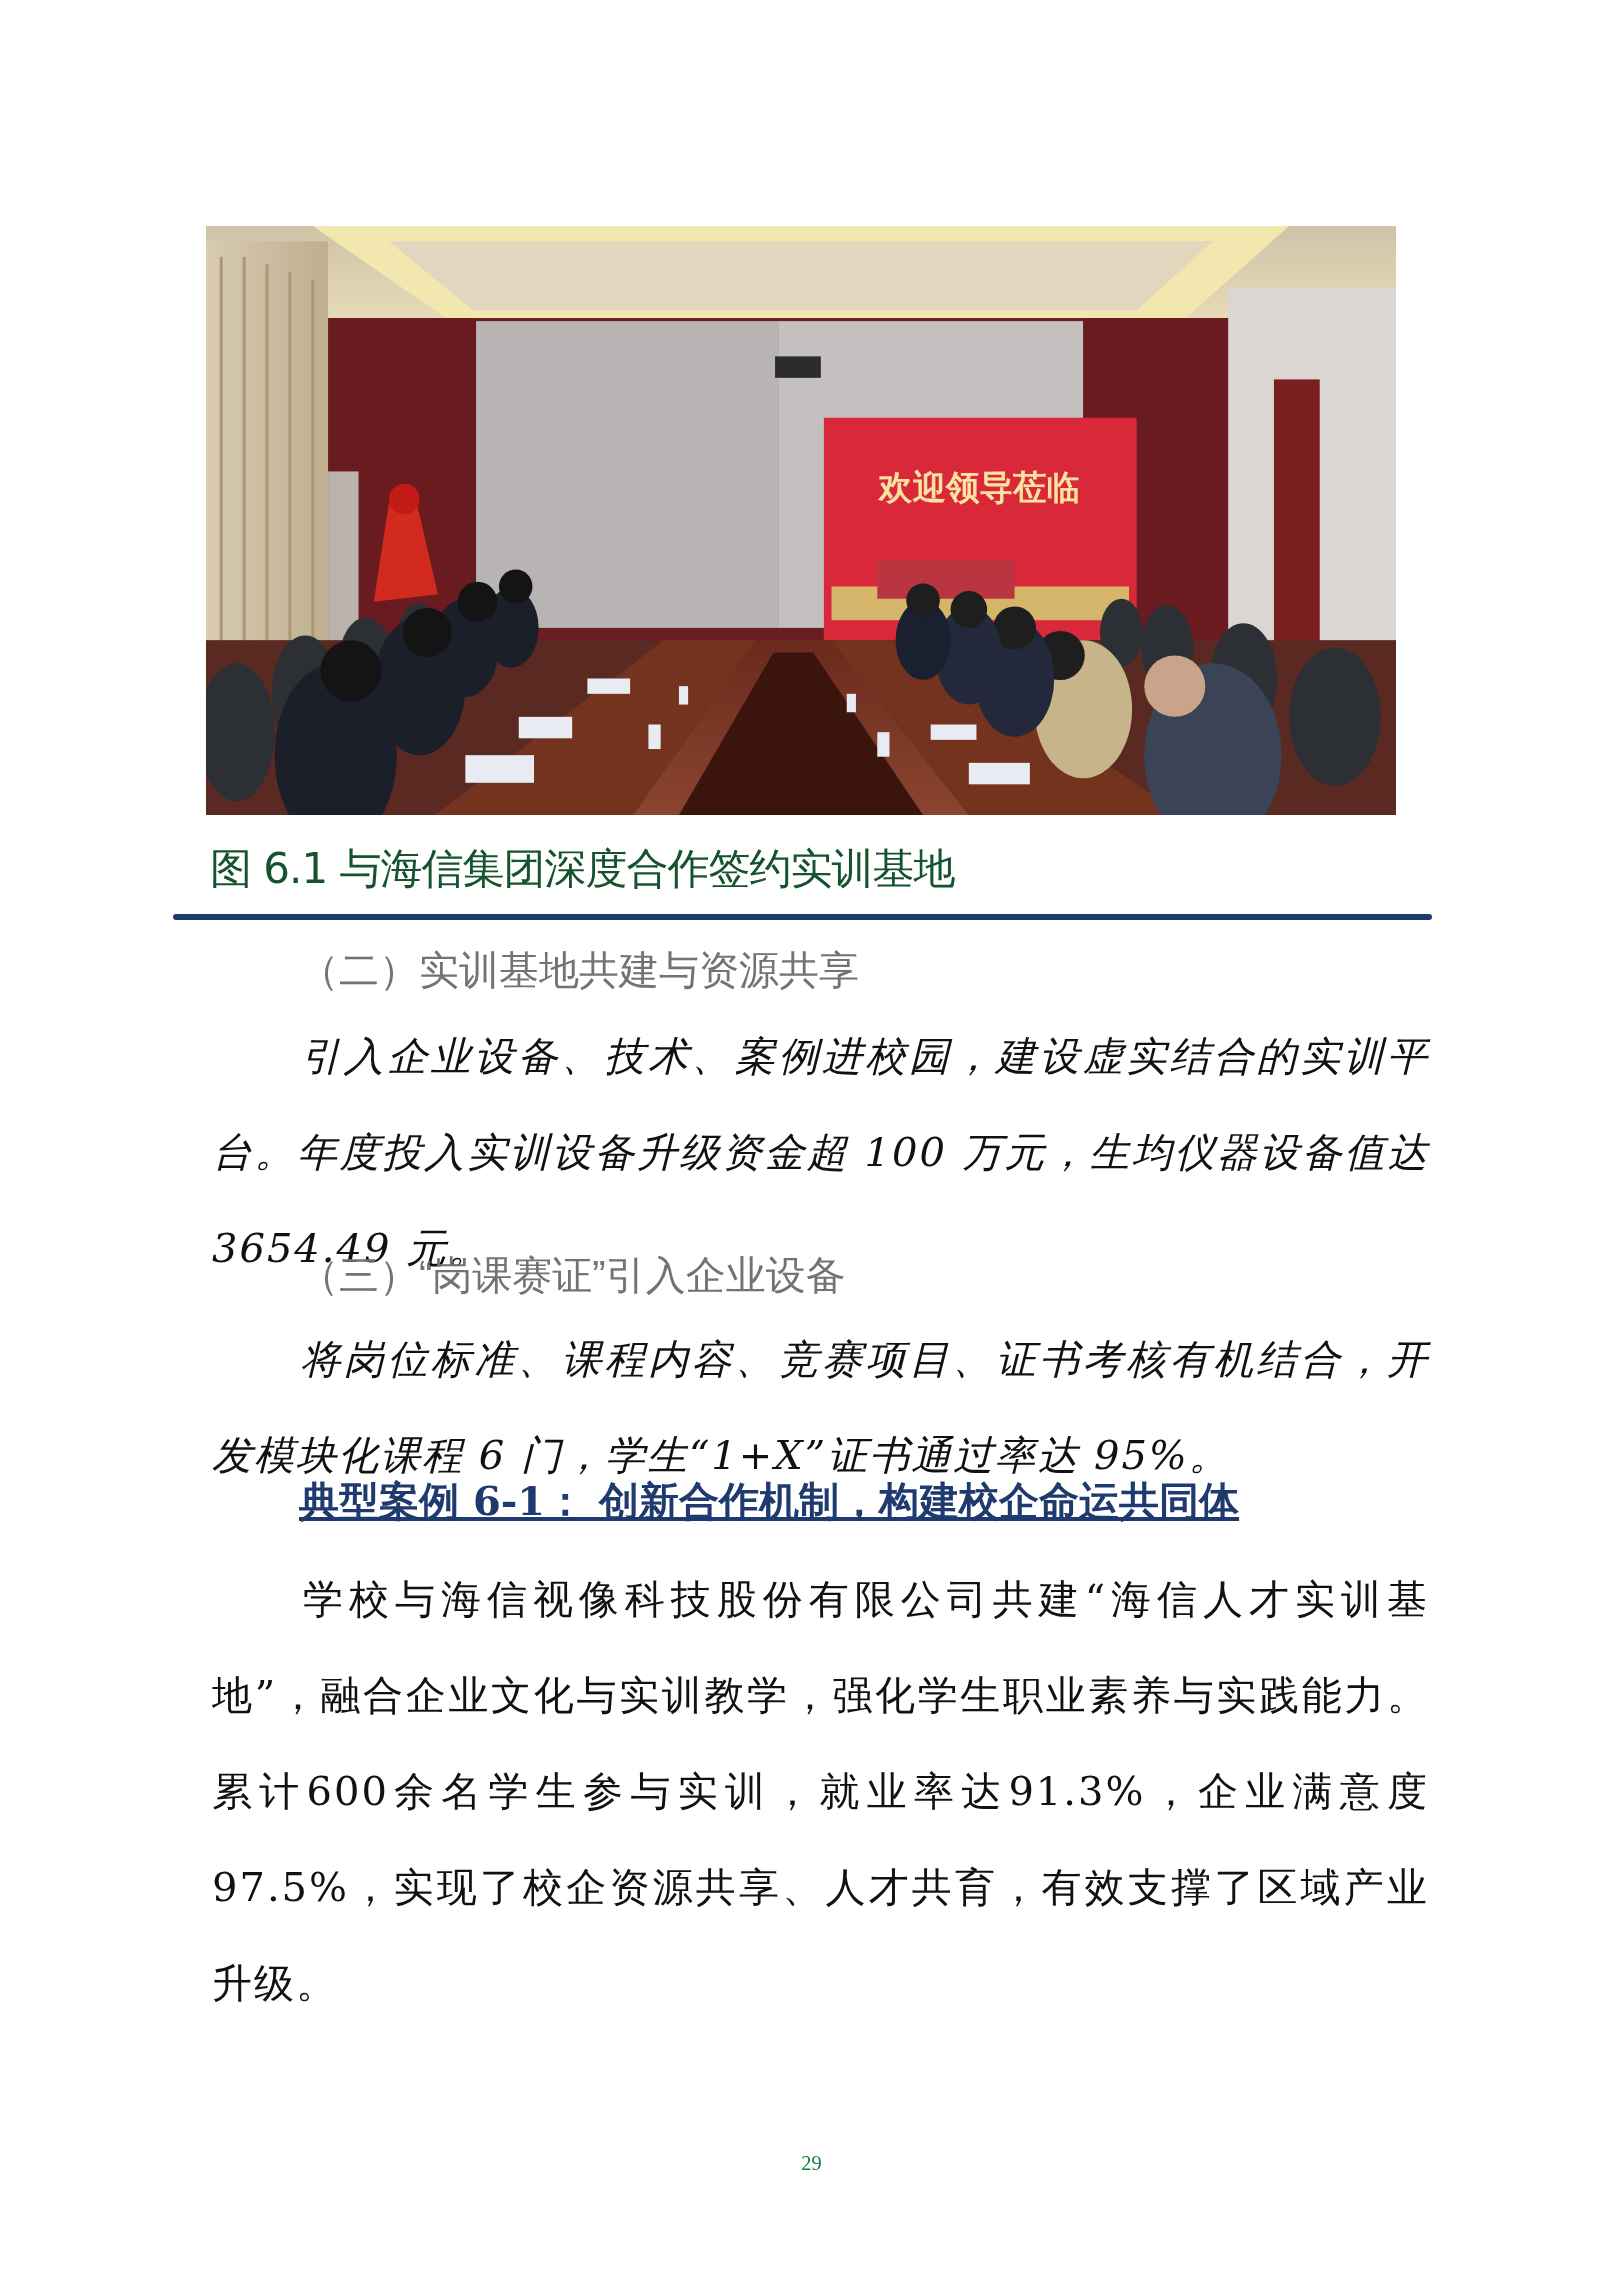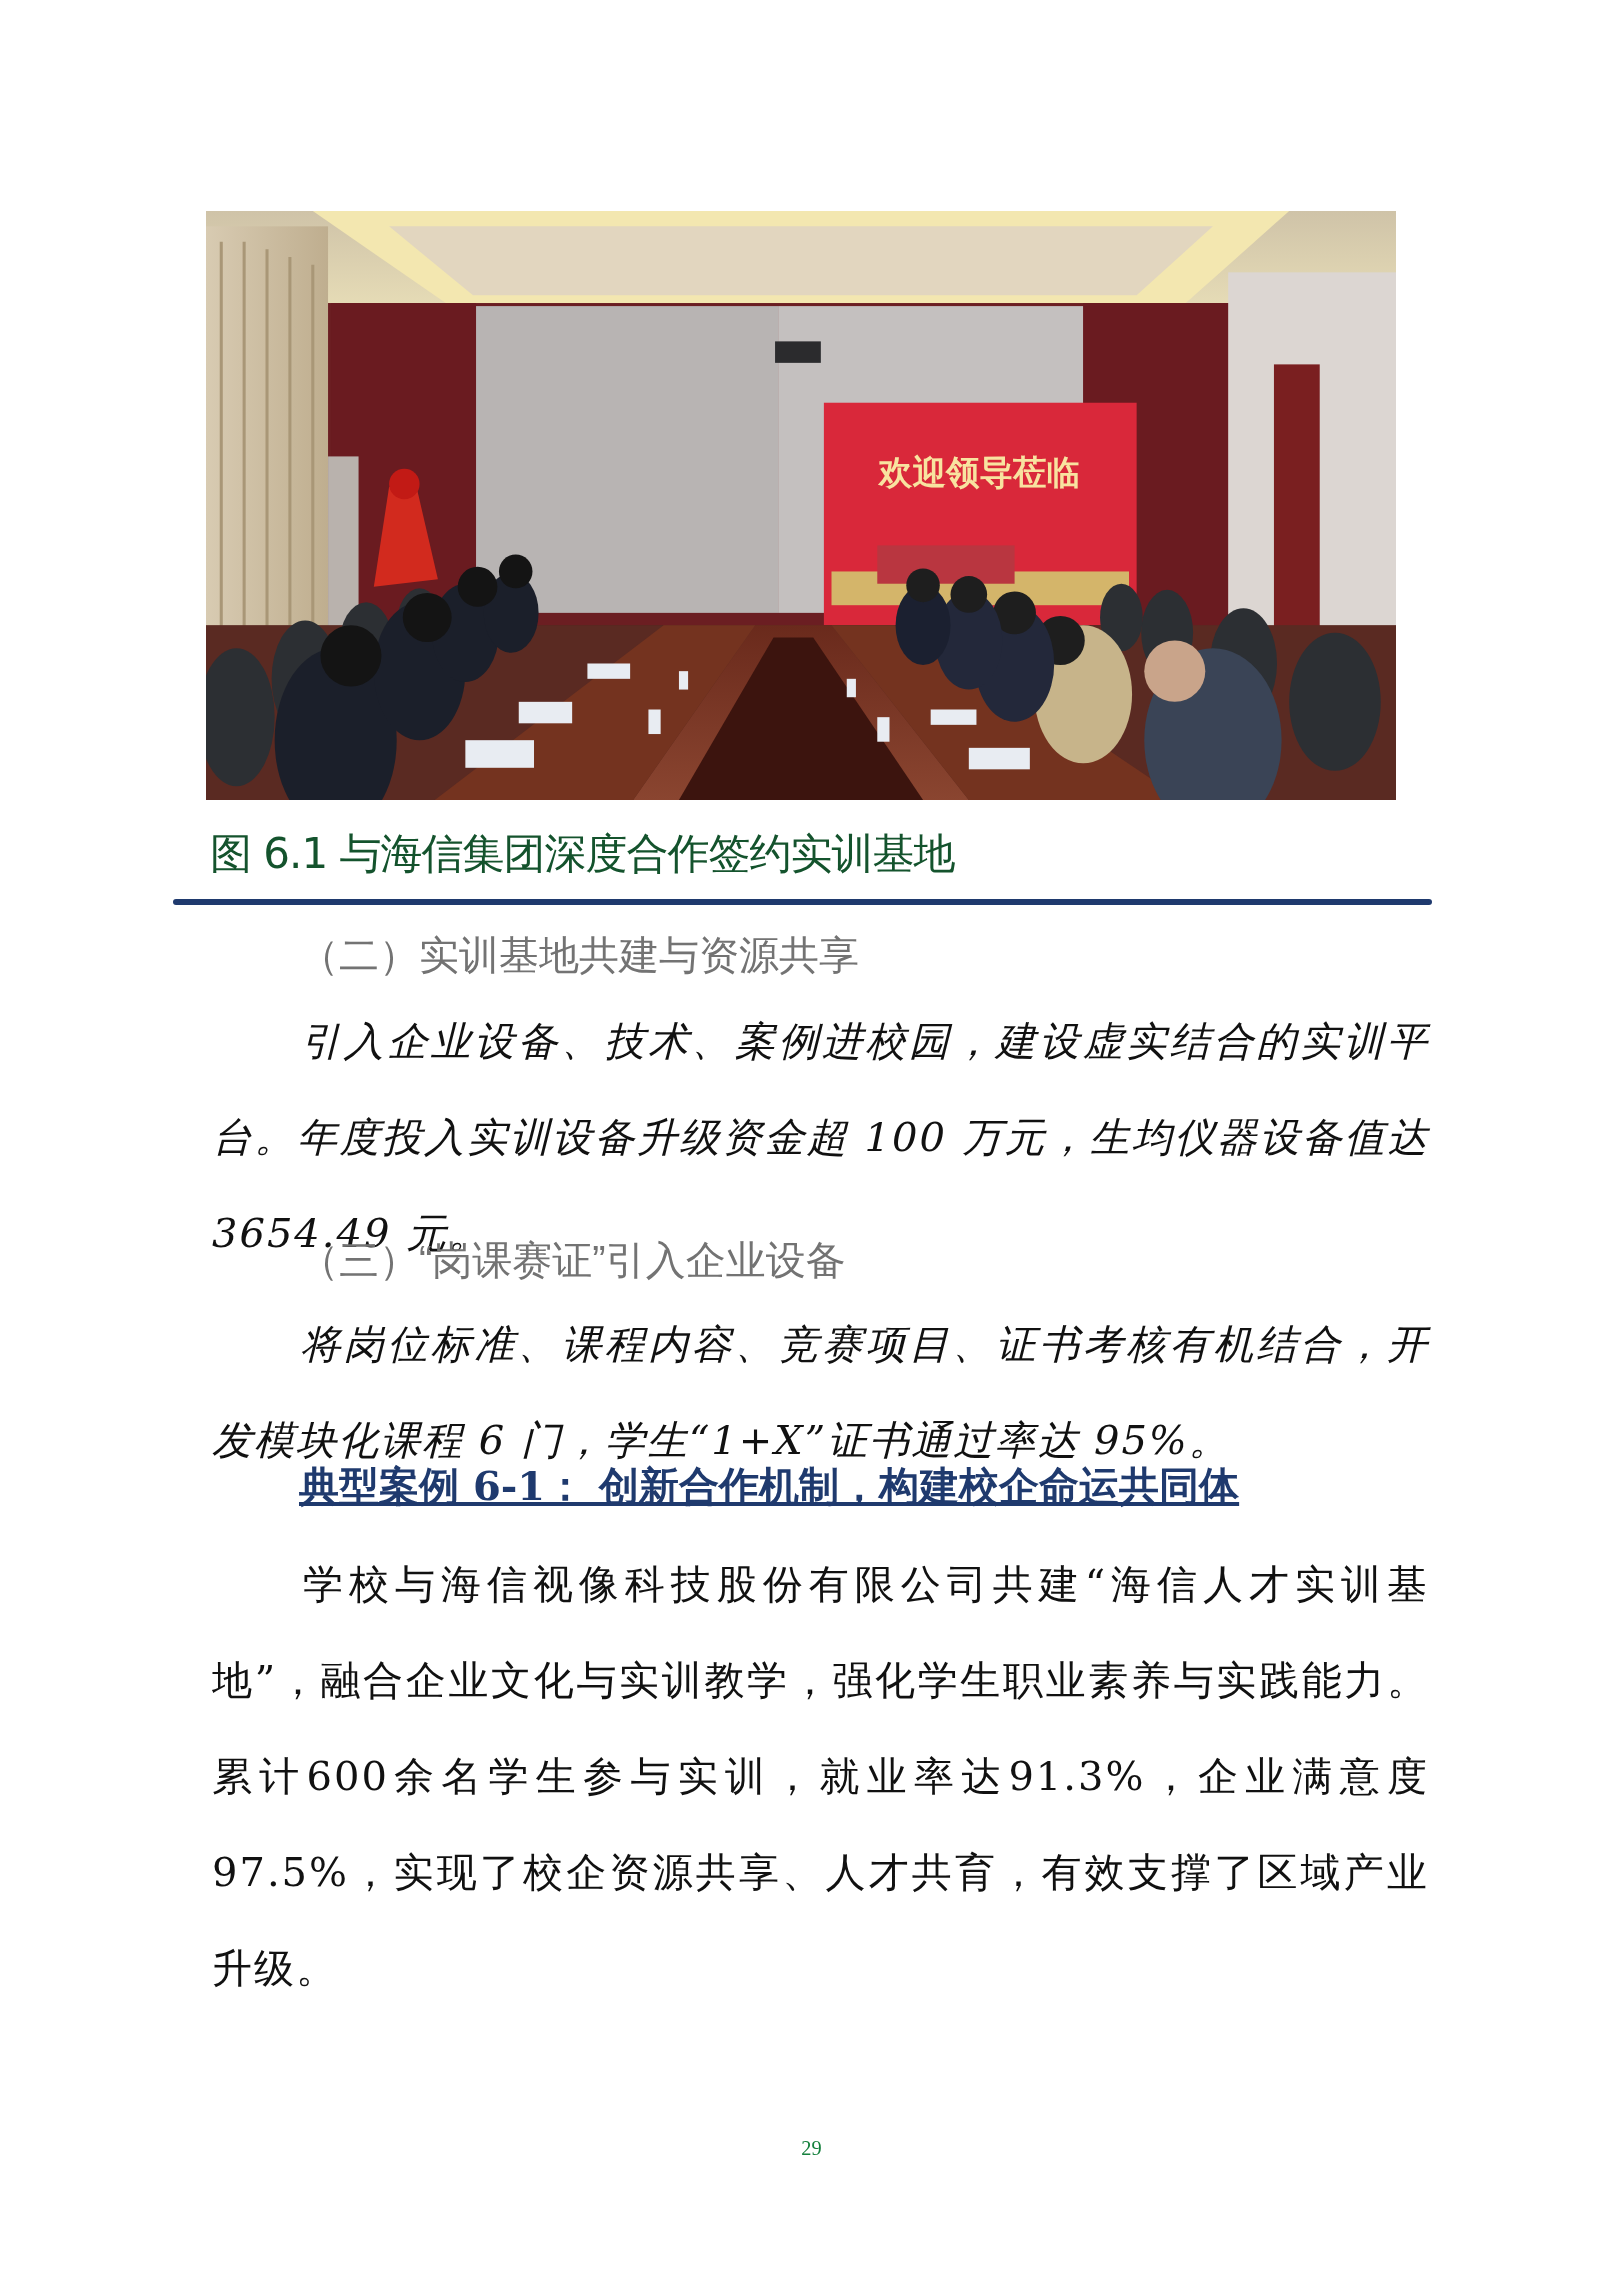--- a/index.html
+++ b/index.html
@@ -1,17 +1,17 @@
 <!DOCTYPE html>
 <html style="font-size:8.2px"><head>
 <meta charset="utf-8">
 <style>
   html, body { margin: 0; padding: 0; background: #ffffff; }
   body { width: 1623px; height: 2295px; position: relative; overflow: hidden; font-family: "DejaVu Serif", "Liberation Serif", serif; color: #111; }
-  .abs { position: absolute; }
+  .abs { position: absolute; margin-top: 15px; }
 
   
   .photo { left: 206px; top: 211px; width: 1190px; height: 589px; overflow: hidden; background: #5a1a1a; }
   .photo svg { display: block; width: 100%; height: 100%; }
 
   
   .caption { left: 210px; top: 833px; font-family: "DejaVu Sans", "Liberation Sans", sans-serif; font-size: 42px; color: #14532d; letter-spacing: -1px; white-space: nowrap; line-height: 1; }
   .divider { left: 173px; top: 899px; width: 1259px; height: 5.6px; background: #1f3a6e; border-radius: 3.1px; }
 
   

